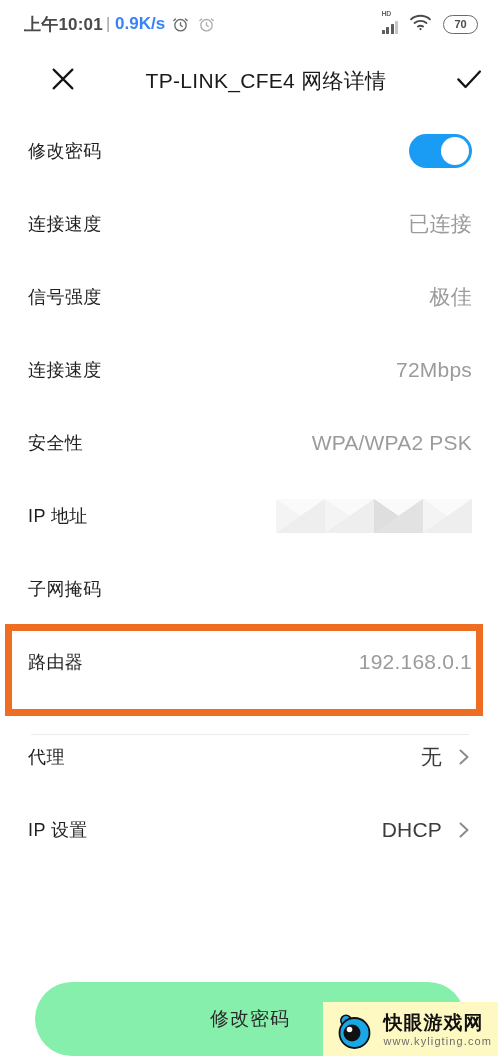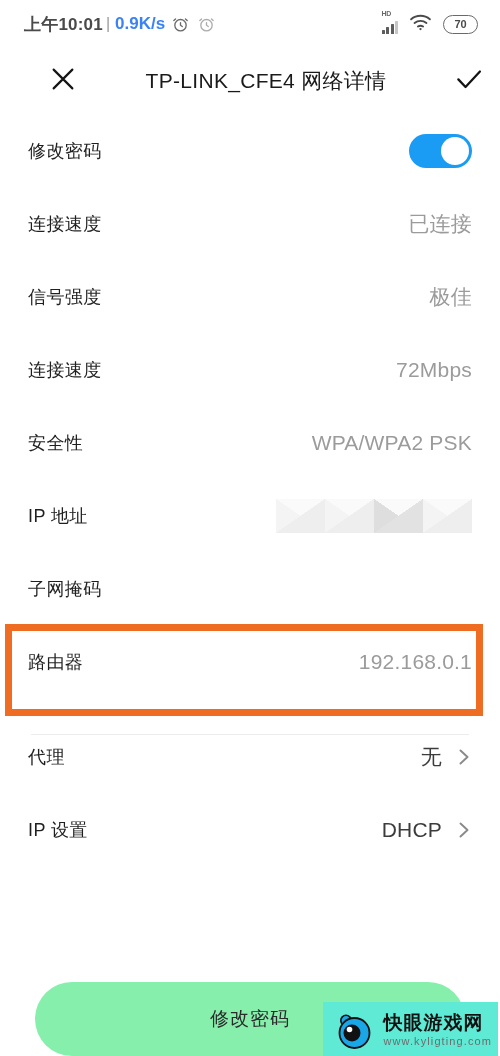--- a/index.html
+++ b/index.html
@@ -146,21 +146,21 @@
     border-radius: 37px;
     display: flex; align-items: center; justify-content: center;
     font-size: 19px; color: #2b2b2b; letter-spacing: 1px;
   }
 
   
   .watermark {
     position: absolute;
     right: 2px; bottom: 0px;
     display: flex; align-items: center;
-    background: #5eead4;
+    background: #fef9c3;
     padding: 6px 6px 4px 10px;
   }
   .wm-logo { width: 44px; height: 44px; flex: 0 0 auto; margin-right: 6px; }
   .wm-text { display: flex; flex-direction: column; line-height: 1; }
   .wm-name {
     font-size: 19px; font-weight: 700; color: #111111; letter-spacing: 1px;
   }
   .wm-url {
     font-size: 11px; color: #6d6d6d; letter-spacing: 1.1px; margin-top: 4px;
   }

